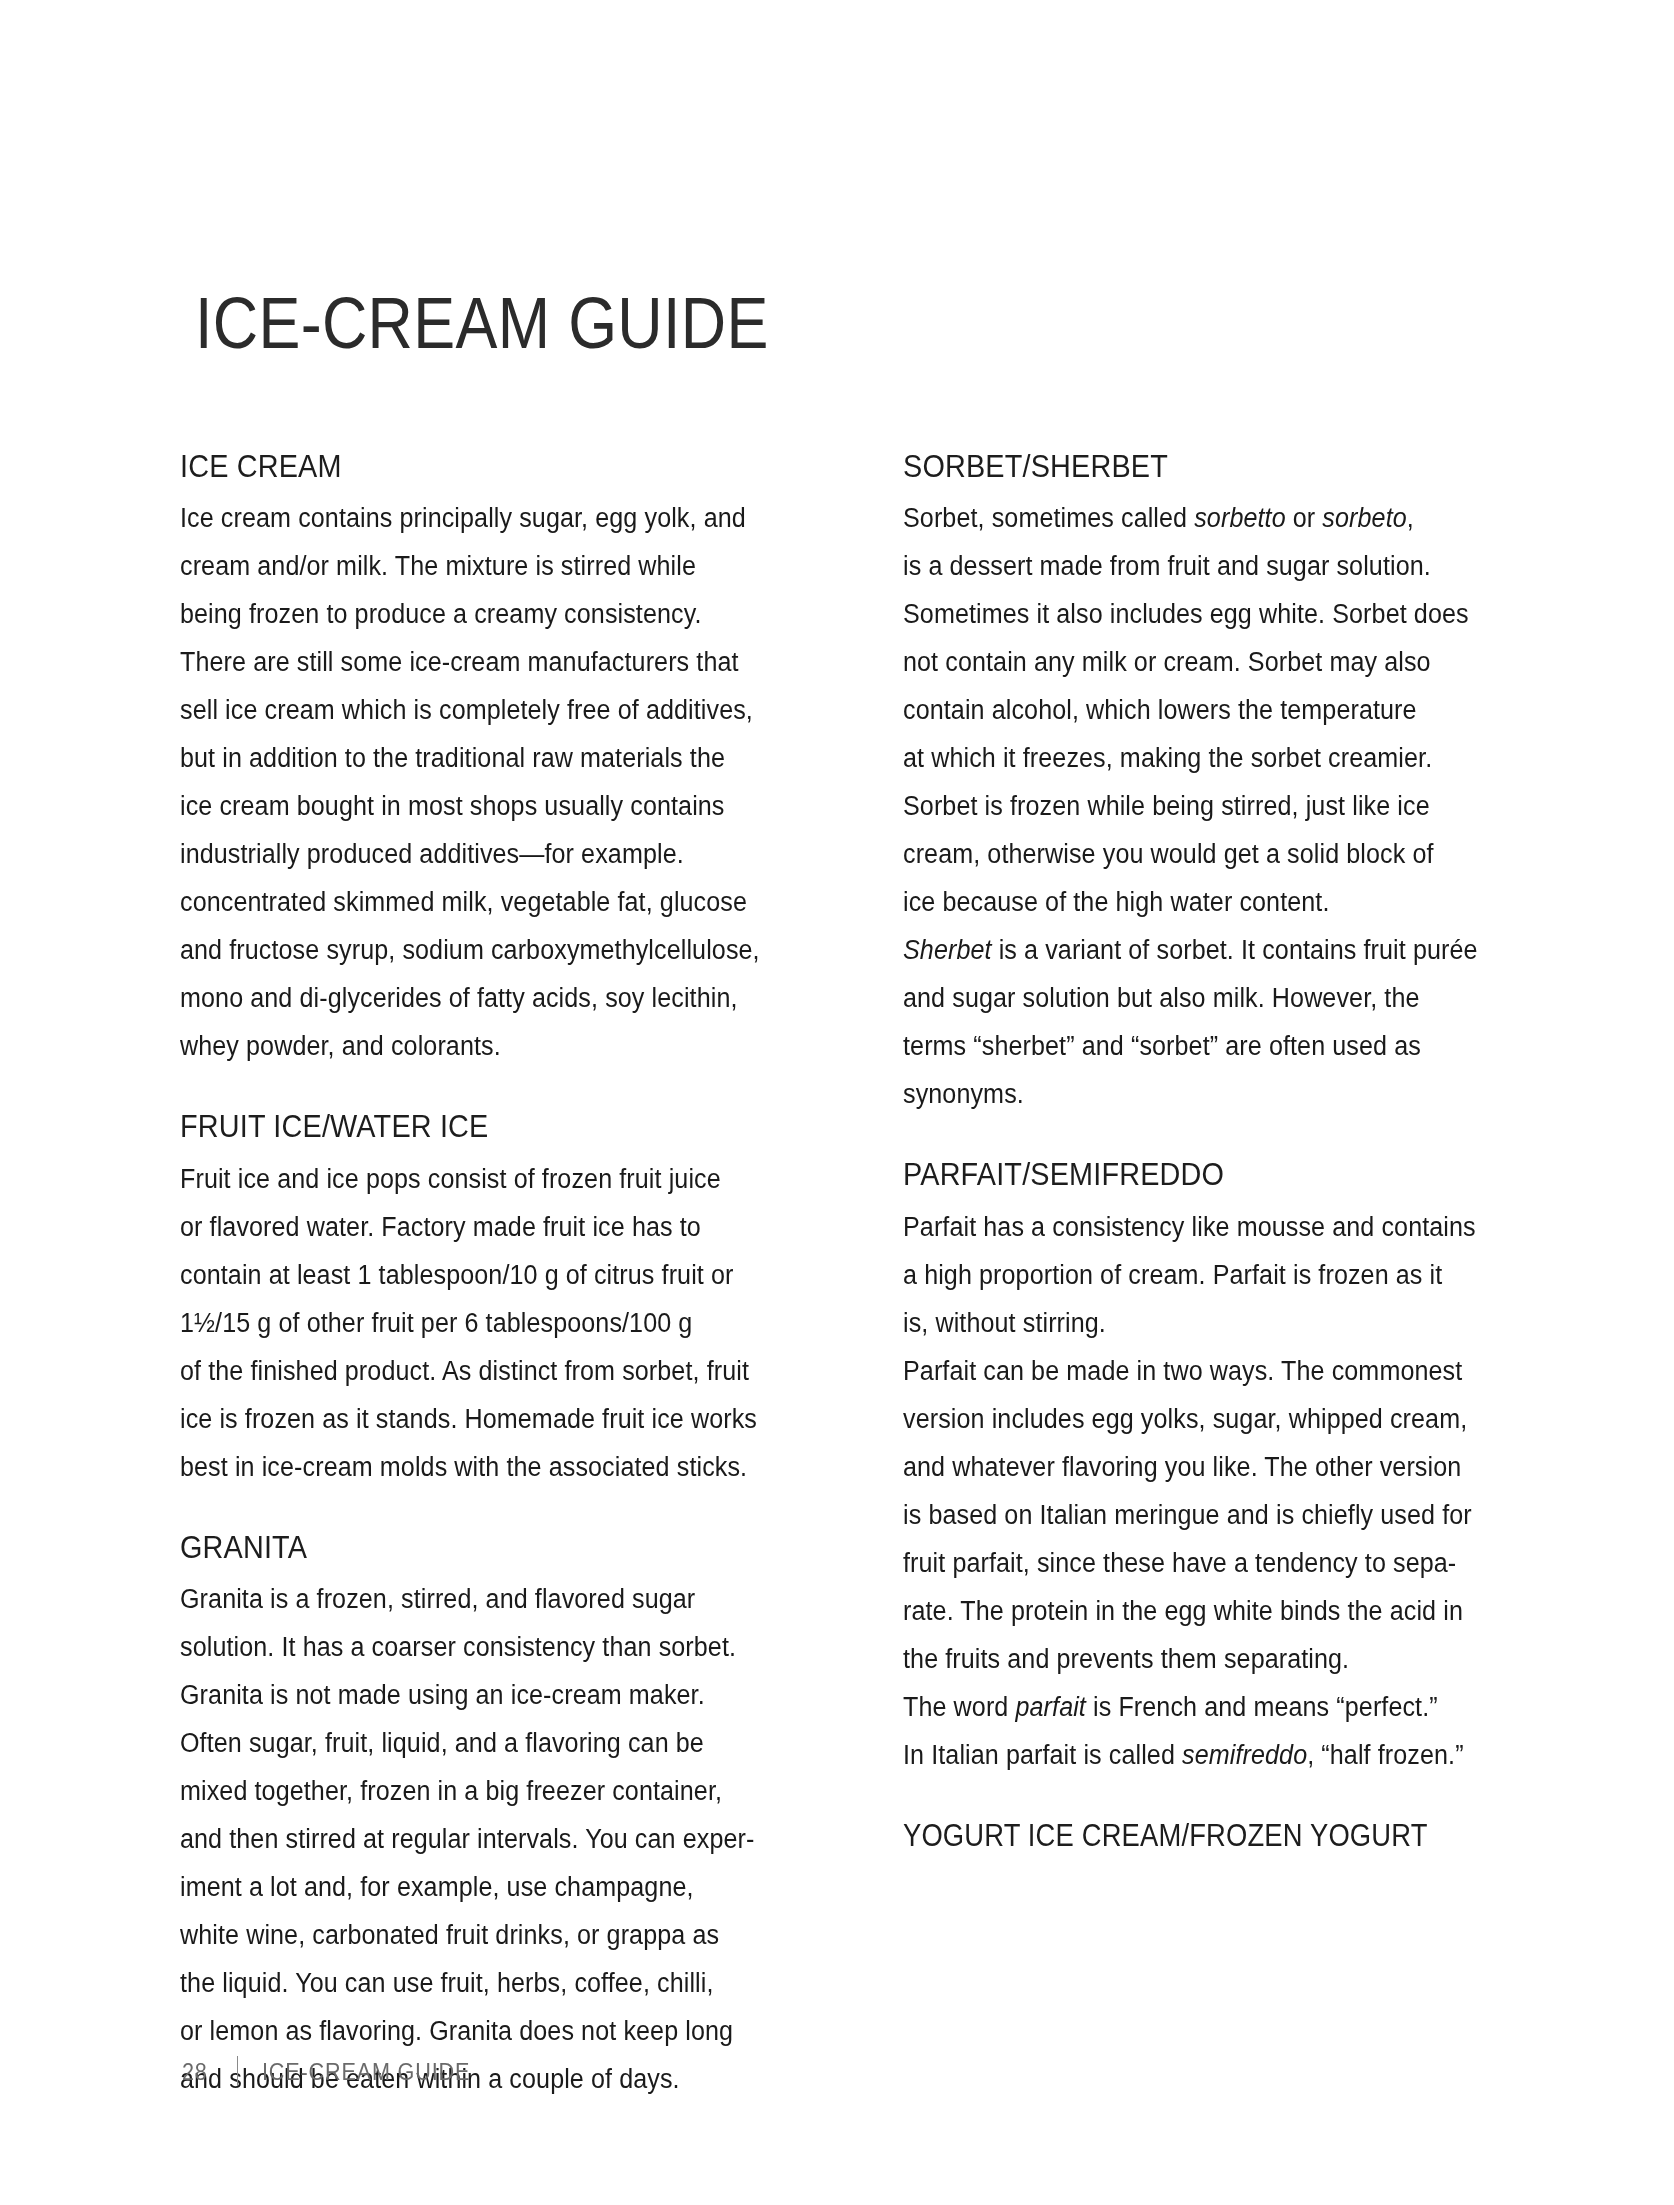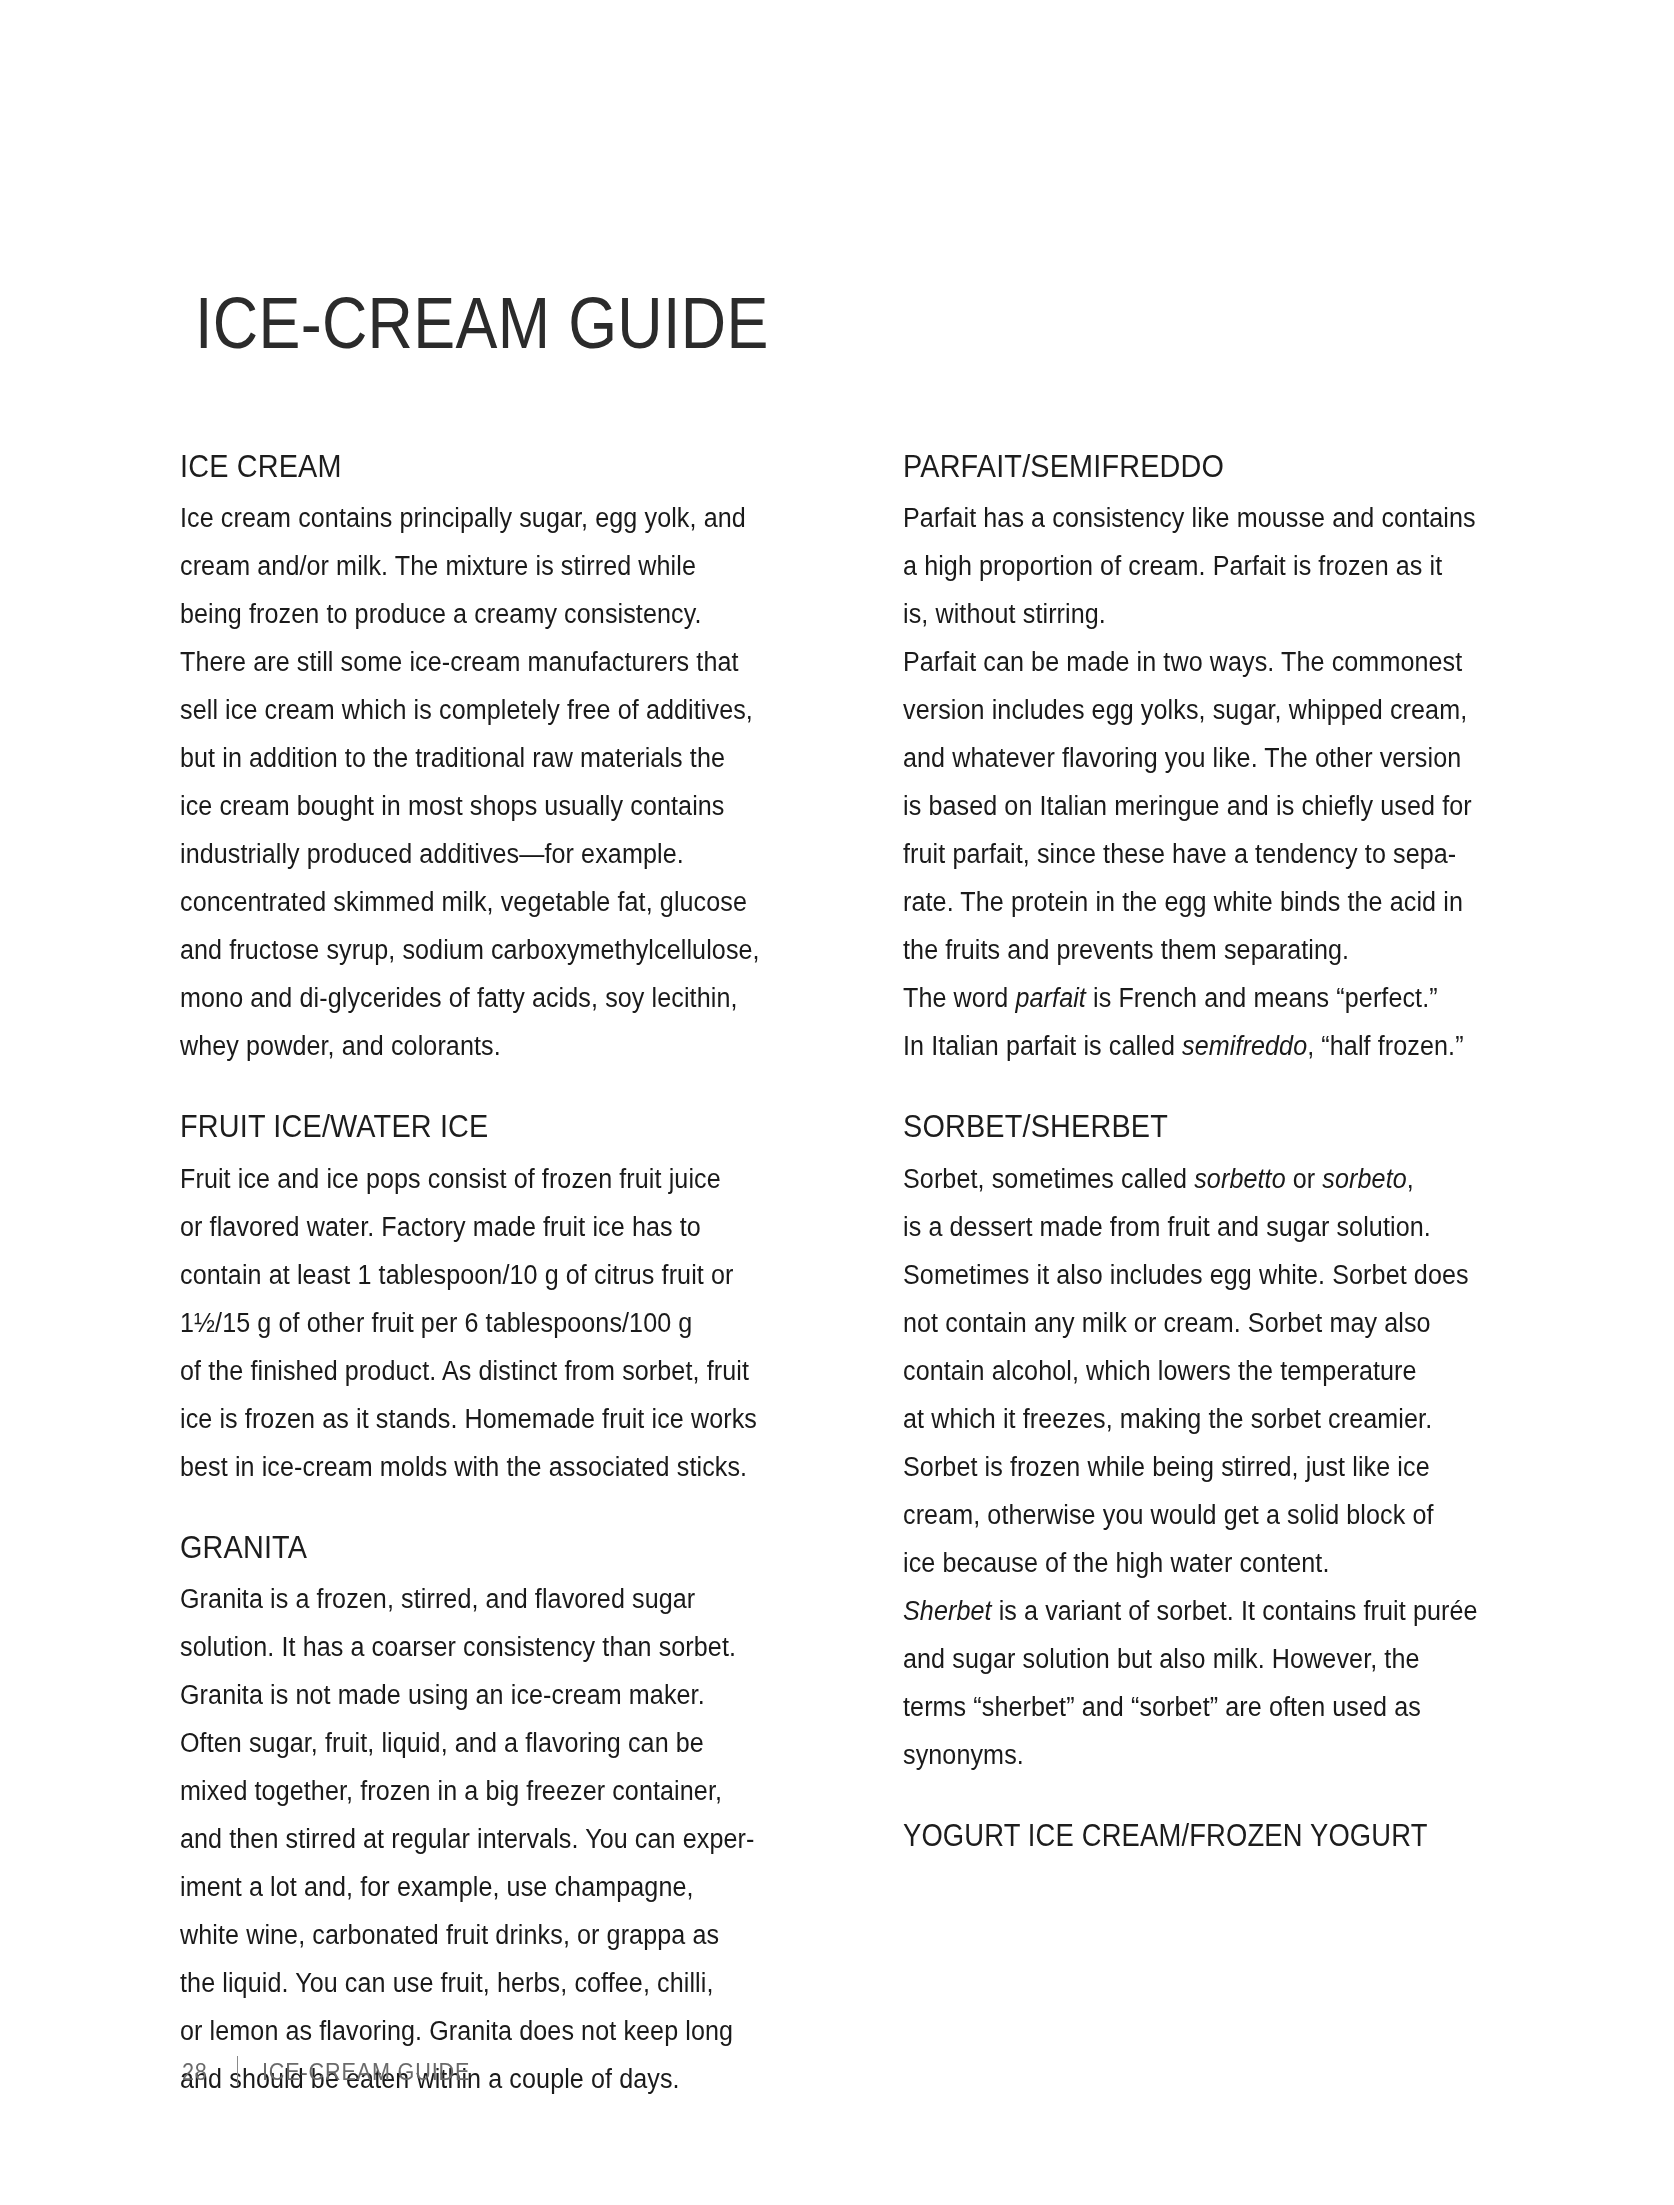--- a/index.html
+++ b/index.html
@@ -158,61 +158,61 @@
             <span class="line">iment a lot and, for example, use champagne,</span>
             <span class="line">white wine, carbonated fruit drinks, or grappa as</span>
             <span class="line">the liquid. You can use fruit, herbs, coffee, chilli,</span>
             <span class="line">or lemon as flavoring. Granita does not keep long</span>
             <span class="line">and should be eaten within a couple of days.</span>
           </p>
         </section>
       </div>
     <div class="col">
         <section class="section">
-          <h2 class="section-heading">PARFAIT/SEMIFREDDO</h2>
-          <p class="para">
-            <span class="line">Parfait has a consistency like mousse and contains</span>
-            <span class="line">a high proportion of cream. Parfait is frozen as it</span>
-            <span class="line">is, without stirring.</span>
-          </p>
-          <p class="para">
-            <span class="line">Parfait can be made in two ways. The commonest</span>
-            <span class="line">version includes egg yolks, sugar, whipped cream,</span>
-            <span class="line">and whatever flavoring you like. The other version</span>
-            <span class="line">is based on Italian meringue and is chiefly used for</span>
-            <span class="line">fruit parfait, since these have a tendency to sepa-</span>
-            <span class="line">rate. The protein in the egg white binds the acid in</span>
-            <span class="line">the fruits and prevents them separating.</span>
-          </p>
-          <p class="para">
-            <span class="line">The word <i>parfait</i> is French and means “perfect.”</span>
-            <span class="line">In Italian parfait is called <i>semifreddo</i>, “half frozen.”</span>
-          </p>
-        </section>
-        <section class="section">
           <h2 class="section-heading">SORBET/SHERBET</h2>
           <p class="para">
             <span class="line">Sorbet, sometimes called <i>sorbetto</i> or <i>sorbeto</i>,</span>
             <span class="line">is a dessert made from fruit and sugar solution.</span>
             <span class="line">Sometimes it also includes egg white. Sorbet does</span>
             <span class="line">not contain any milk or cream. Sorbet may also</span>
             <span class="line">contain alcohol, which lowers the temperature</span>
             <span class="line">at which it freezes, making the sorbet creamier.</span>
             <span class="line">Sorbet is frozen while being stirred, just like ice</span>
             <span class="line">cream, otherwise you would get a solid block of</span>
             <span class="line">ice because of the high water content.</span>
           </p>
           <p class="para">
             <span class="line"><i>Sherbet</i> is a variant of sorbet. It contains fruit purée</span>
             <span class="line">and sugar solution but also milk. However, the</span>
             <span class="line">terms “sherbet” and “sorbet” are often used as</span>
             <span class="line">synonyms.</span>
           </p>
         </section>
         <section class="section">
+          <h2 class="section-heading">PARFAIT/SEMIFREDDO</h2>
+          <p class="para">
+            <span class="line">Parfait has a consistency like mousse and contains</span>
+            <span class="line">a high proportion of cream. Parfait is frozen as it</span>
+            <span class="line">is, without stirring.</span>
+          </p>
+          <p class="para">
+            <span class="line">Parfait can be made in two ways. The commonest</span>
+            <span class="line">version includes egg yolks, sugar, whipped cream,</span>
+            <span class="line">and whatever flavoring you like. The other version</span>
+            <span class="line">is based on Italian meringue and is chiefly used for</span>
+            <span class="line">fruit parfait, since these have a tendency to sepa-</span>
+            <span class="line">rate. The protein in the egg white binds the acid in</span>
+            <span class="line">the fruits and prevents them separating.</span>
+          </p>
+          <p class="para">
+            <span class="line">The word <i>parfait</i> is French and means “perfect.”</span>
+            <span class="line">In Italian parfait is called <i>semifreddo</i>, “half frozen.”</span>
+          </p>
+        </section>
+        <section class="section">
           <h2 class="section-heading wide">YOGURT ICE CREAM/FROZEN YOGURT</h2>
         </section>
       </div>
   </div>
 
   <div class="footer">
     <span class="pg">28</span>
     <span class="sep"></span>
     <span class="ftxt">ICE-CREAM GUIDE</span>
   </div>

